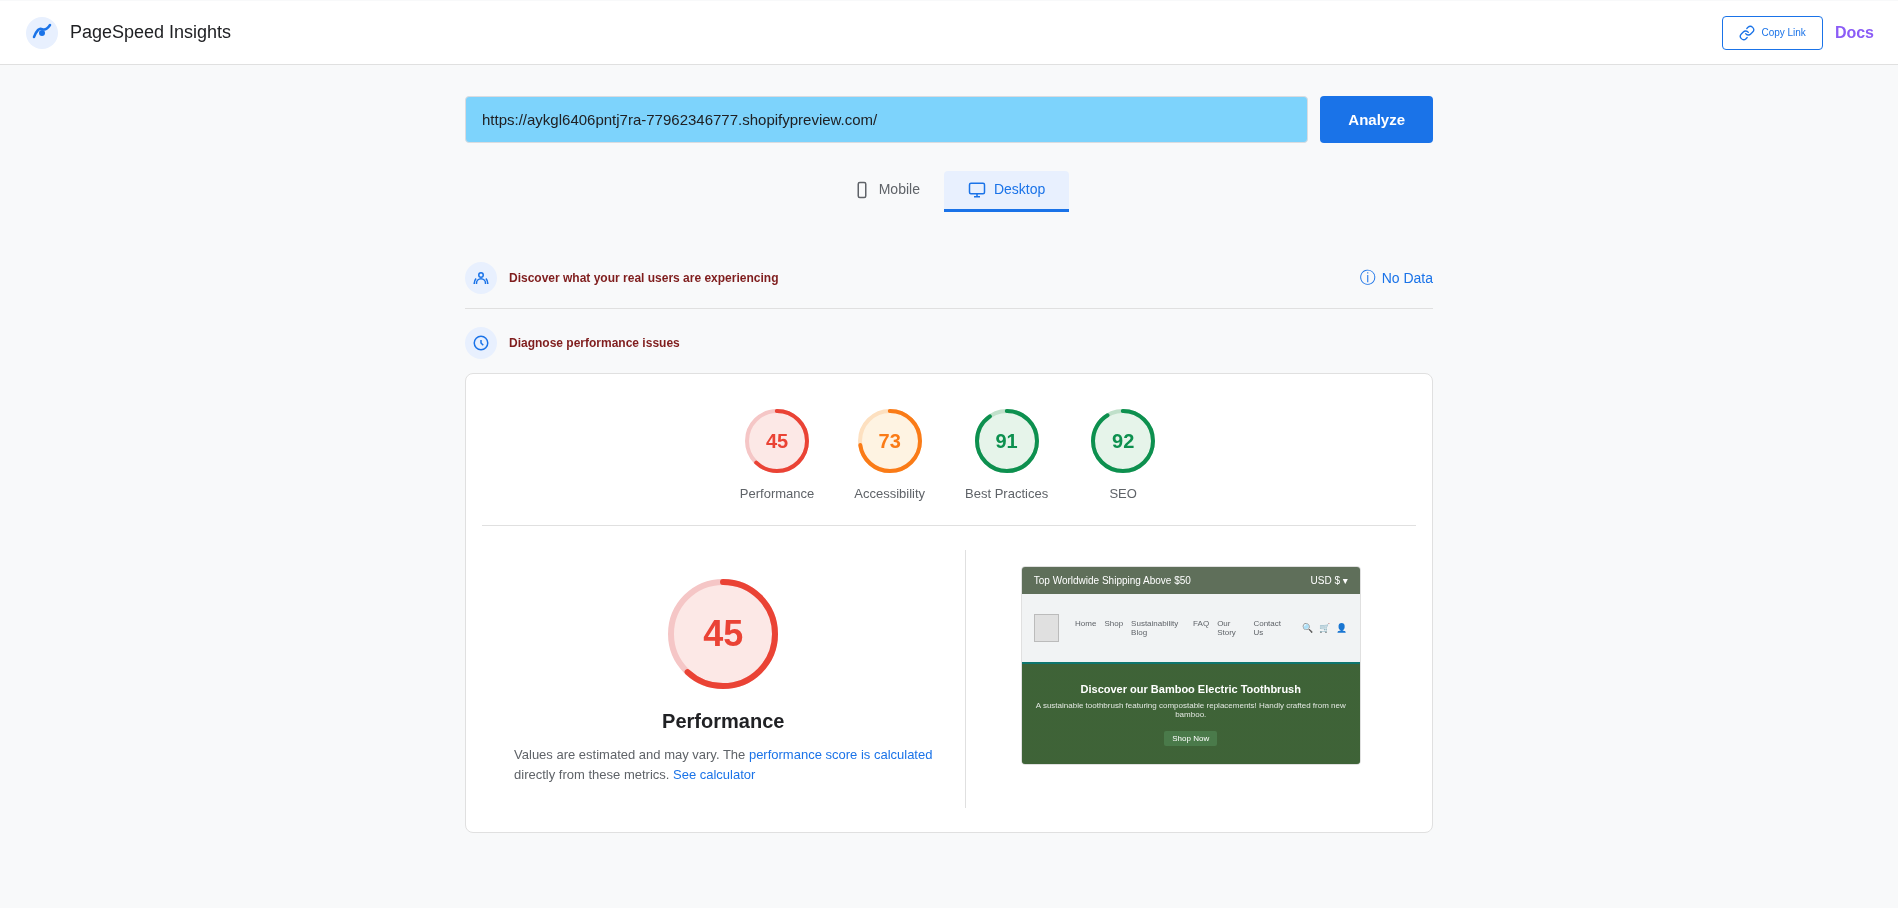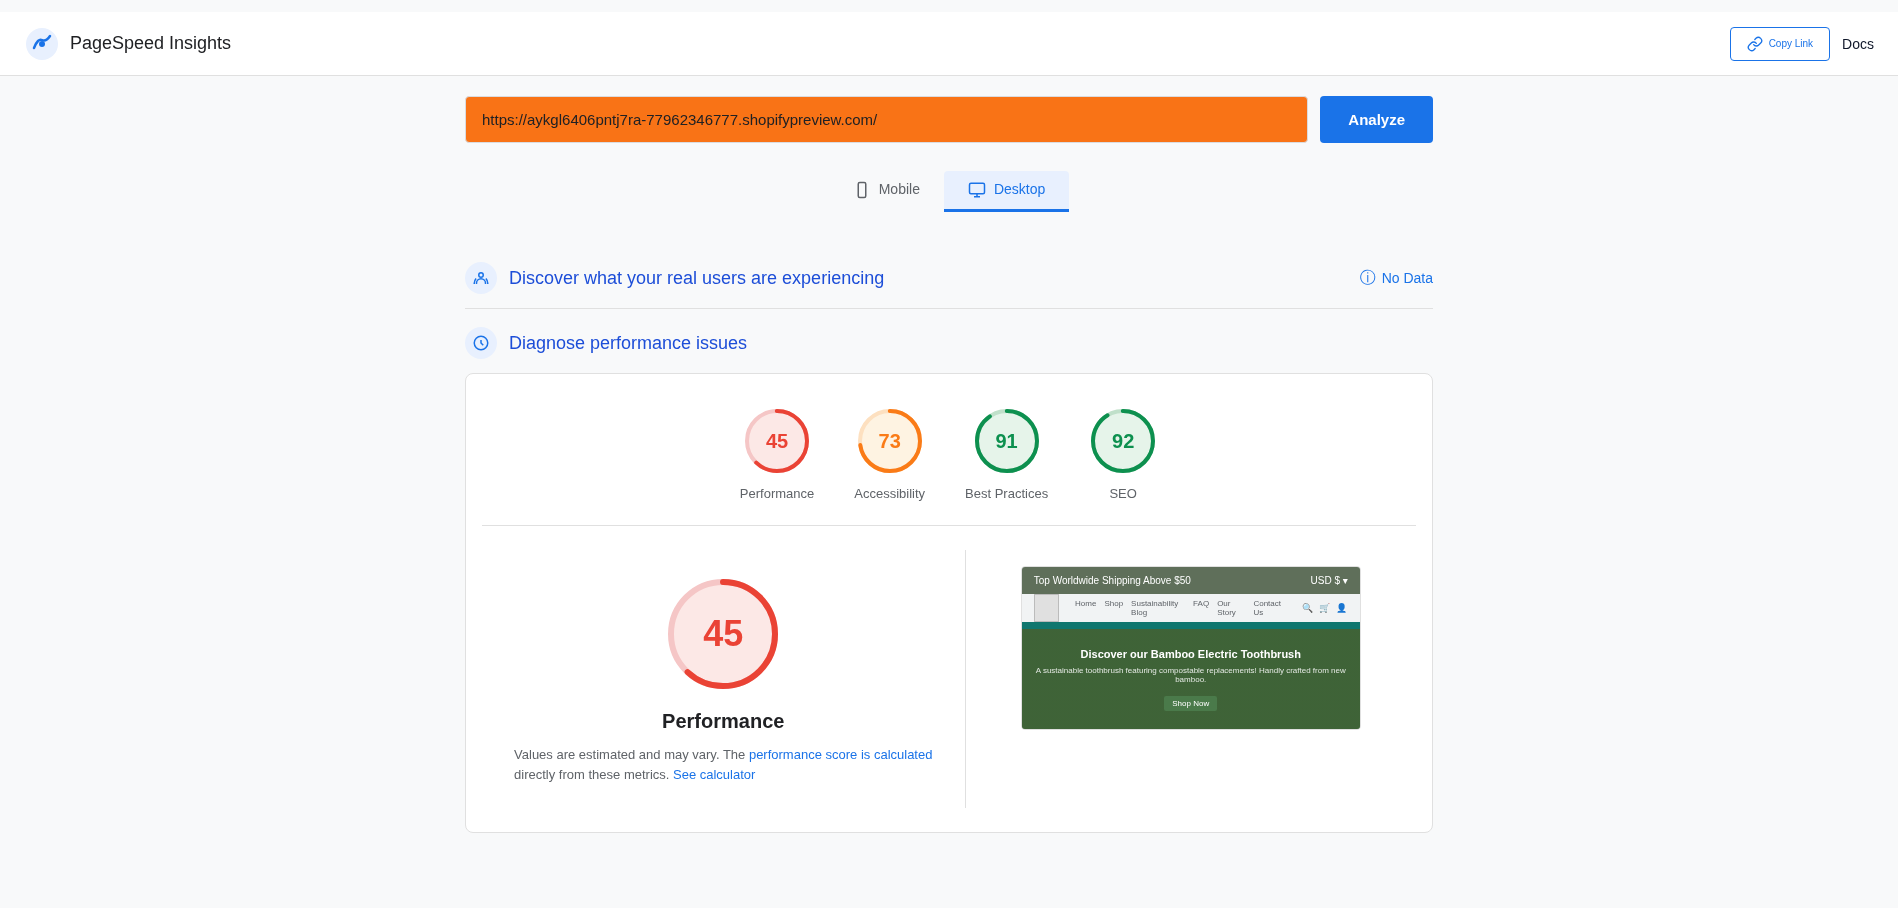--- a/index.html
+++ b/index.html
@@ -13,21 +13,21 @@
     
     .header {
       display: flex;
       align-items: center;
       justify-content: space-between;
       background: #fff;
       border-bottom: 1px solid #e0e0e0;
       padding: 0 24px;
       height: 64px;
       position: sticky;
-      top: 12px;
+      top: 1px;
       z-index: 100;
     }
     .header-left {
       display: flex;
       align-items: center;
       gap: 10px;
     }
     .logo-icon {
       width: 36px;
       height: 36px;
@@ -49,23 +49,23 @@
       border: 1.5px solid #1a73e8;
       border-radius: 4px;
       padding: 8px 16px;
       background: #fff;
       color: #1a73e8;
       font-size: 10px;
       font-weight: 500;
       cursor: pointer;
     }
     .docs-link {
-      color: #0f172a;
-      font-size: 14px;
-      font-weight: 400;
+      color: #8b5cf6;
+      font-size: 16px;
+      font-weight: 700;
       text-decoration: none;
       cursor: pointer;
     }
 
     
     .main {
       max-width: 1000px;
       margin: 0 auto;
       padding: 32px 16px;
     }
@@ -77,21 +77,21 @@
       margin-bottom: 28px;
     }
     .url-input {
       flex: 1;
       border: 1.5px solid #dadce0;
       border-radius: 4px;
       padding: 14px 16px;
       font-size: 15px;
       color: #202124;
       outline: none;
-      background: #f97316;
+      background: #7dd3fc;
     }
     .analyze-btn {
       background: #1a73e8;
       color: #fff;
       border: none;
       border-radius: 4px;
       padding: 0 28px;
       font-size: 15px;
       font-weight: 600;
       cursor: pointer;
@@ -144,23 +144,23 @@
       width: 32px;
       height: 32px;
       border-radius: 50%;
       background: #e8f0fe;
       display: flex;
       align-items: center;
       justify-content: center;
       font-size: 16px;
     }
     .section-title {
-      font-size: 18px;
-      font-weight: 400;
-      color: #1d4ed8;
+      font-size: 12px;
+      font-weight: 700;
+      color: #7f1d1d;
     }
     .no-data {
       display: flex;
       align-items: center;
       gap: 6px;
       color: #1a73e8;
       font-size: 14px;
       font-weight: 500;
       cursor: pointer;
     }
@@ -301,23 +301,23 @@
       align-items: flex-start;
       justify-content: space-between;
     }
     .screenshot-bar-text {
       color: #fff;
       font-size: 10px;
     }
     .screenshot-nav {
       display: flex;
       align-items: center;
-      padding: 0 12px;
+      padding: 20px 12px;
       gap: 16px;
-      border-bottom: 7px solid #0f766e;
+      border-bottom: 2px solid #0f766e;
     }
     .screenshot-nav-logo {
       width: 28px;
       height: 28px;
       background: #e0e0e0;
       border: 1px solid #bbb;
     }
     .screenshot-nav-links {
       display: flex;
       gap: 8px;

